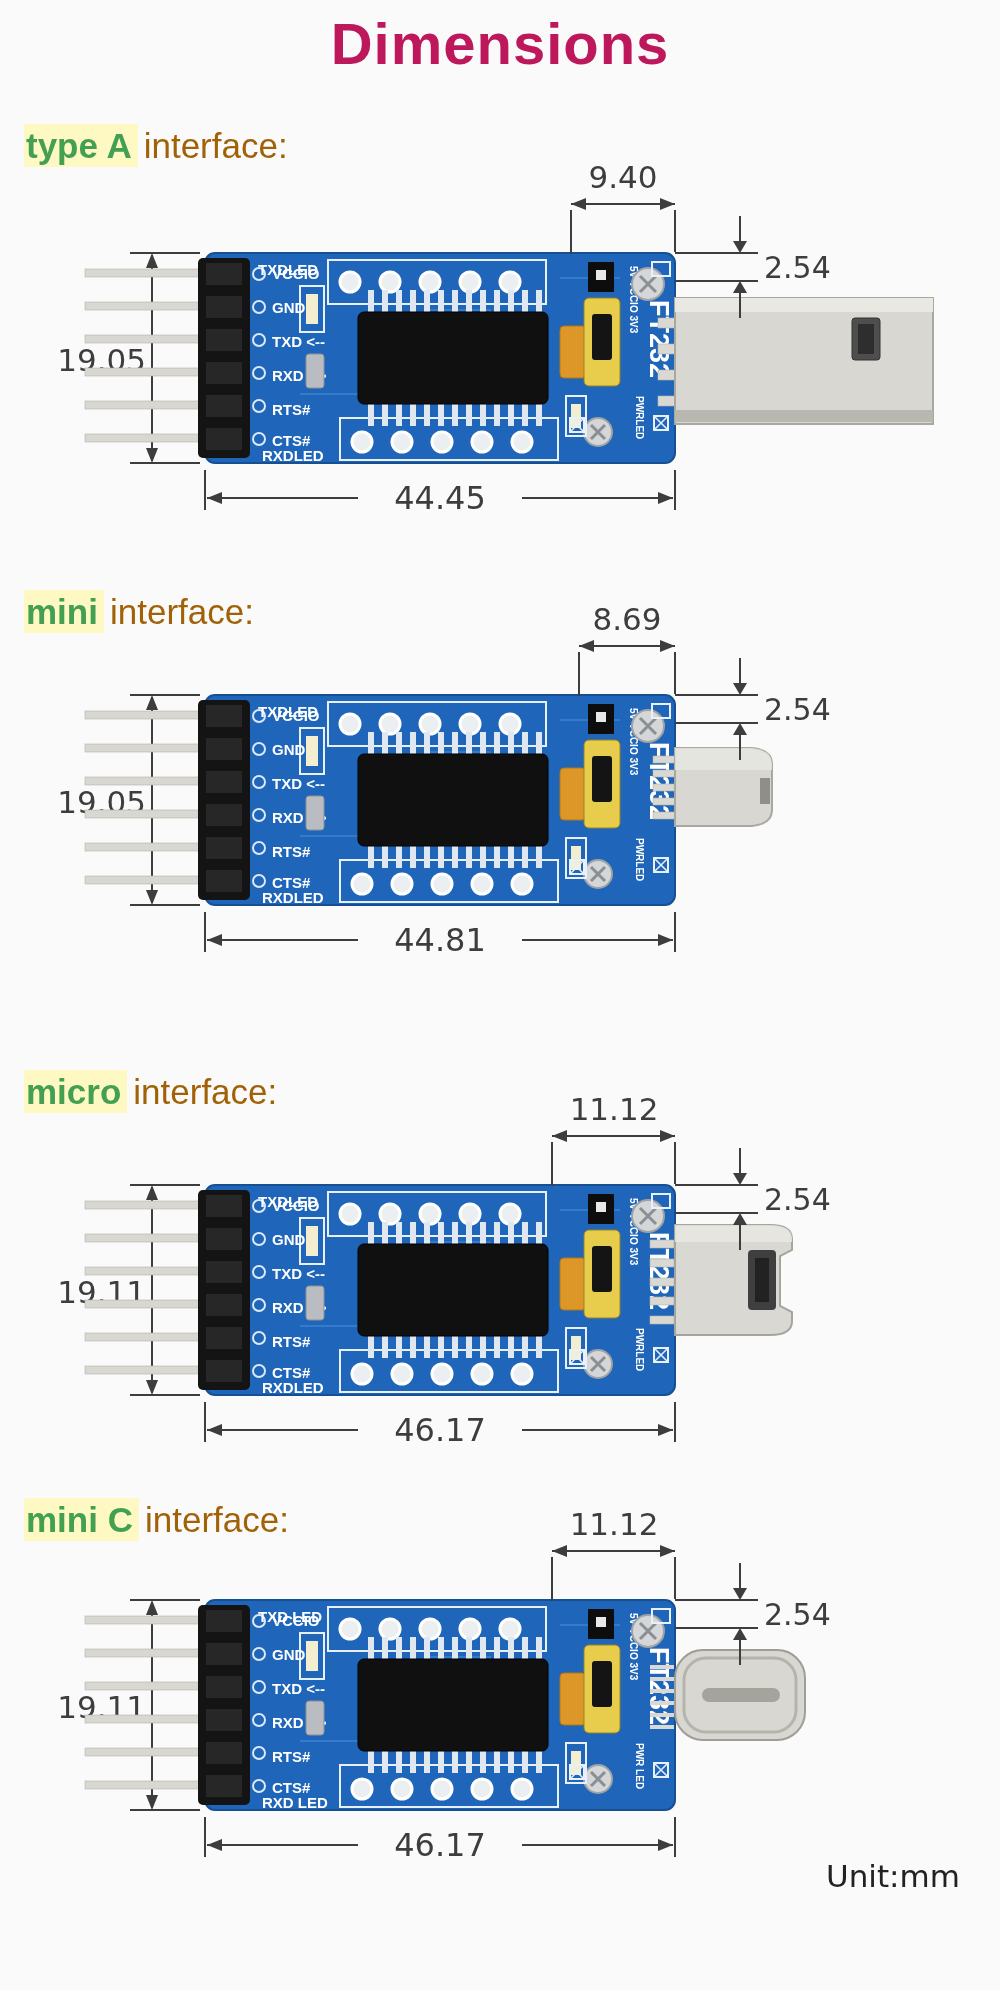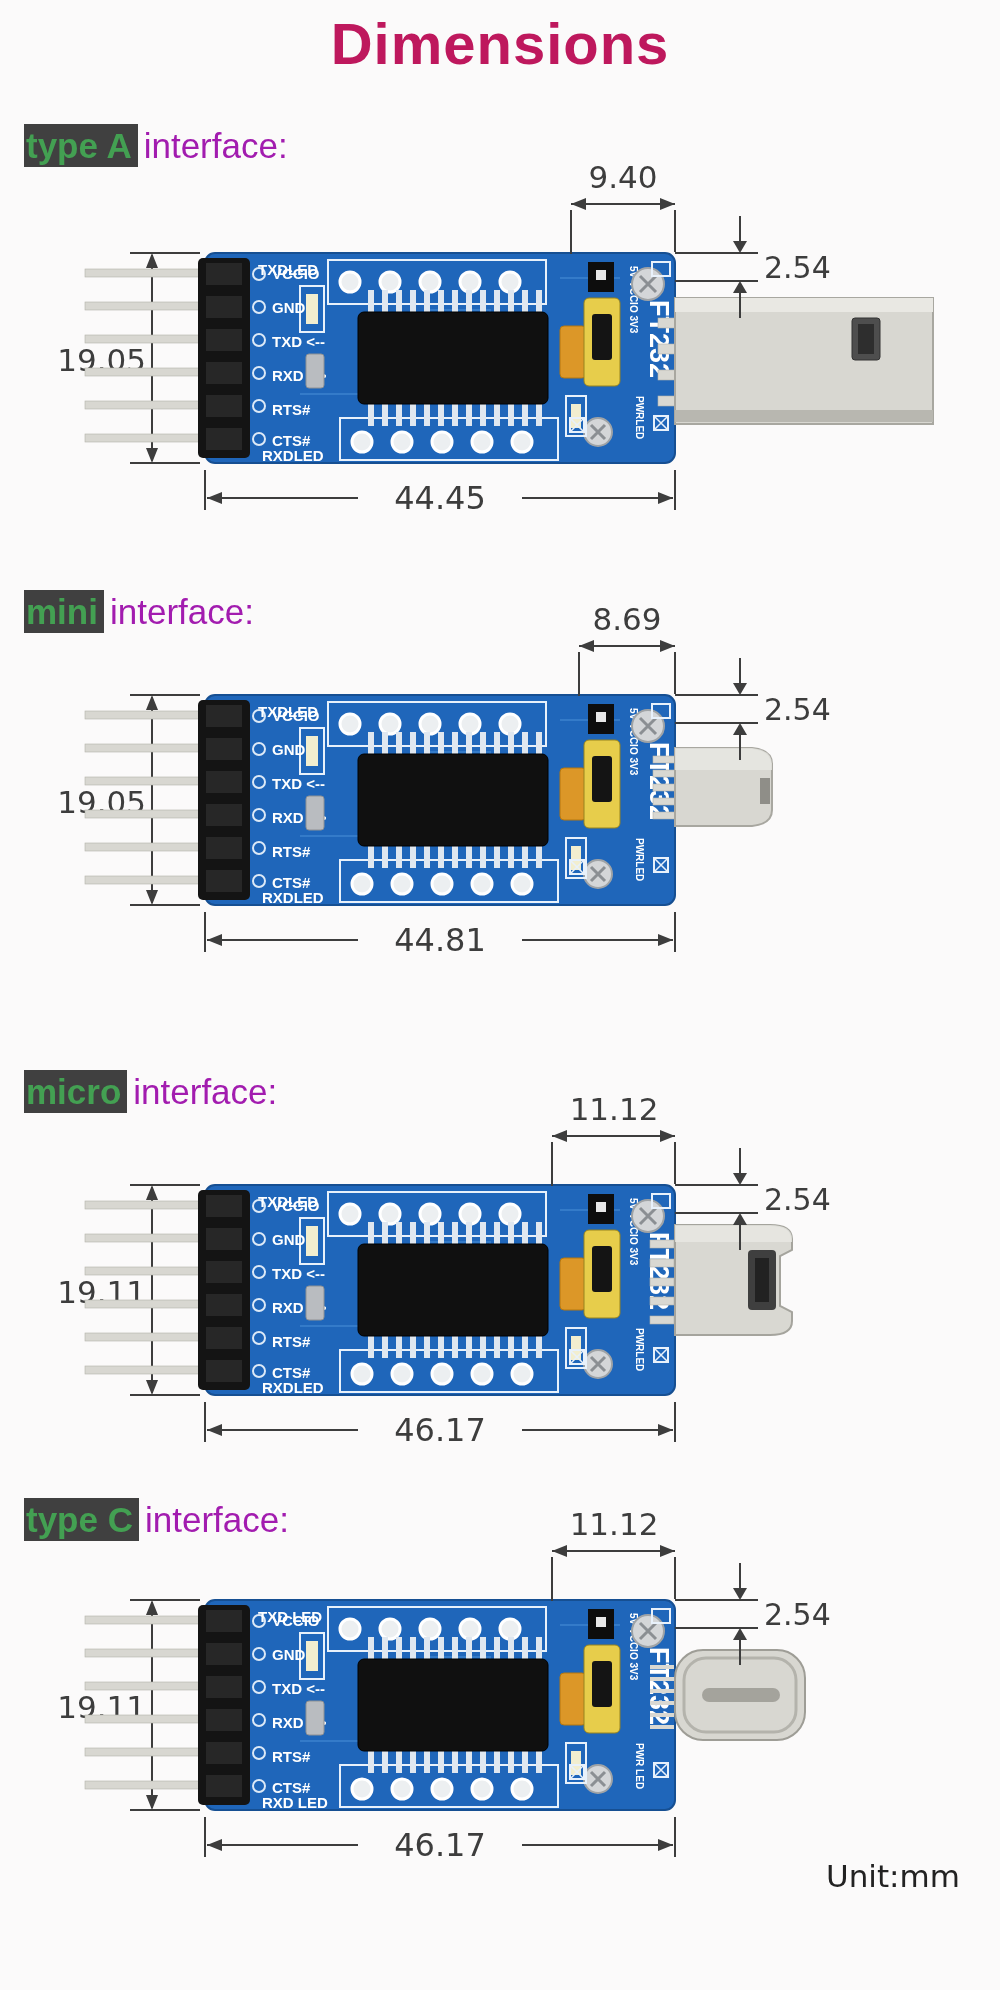--- a/index.html
+++ b/index.html
@@ -11,24 +11,24 @@
   }
   .page-title{
     position:absolute;top:10px;left:0;width:100%;
     text-align:center;font-size:58px;font-weight:700;
     color:#be185d;letter-spacing:1px;
   }
   .section-label{
     position:absolute;left:24px;font-size:35px;white-space:nowrap;
   }
   .section-label .word{
-    font-weight:bold;color:#43a052;background:#404040;padding:2px 6px 2px 2px;
+    font-weight:bold;color:#43a052;background:#fef9c3;padding:2px 6px 2px 2px;
   }
   .section-label .rest{
-    color:#a21caf;margin-left:6px;
+    color:#a16207;margin-left:6px;
   }
   .board-svg{position:absolute;left:0;width:1000px;height:370px;}
   .unit-label{
     position:absolute;left:826px;top:1858px;
     font-size:31px;color:#222;font-family:"DejaVu Sans",sans-serif;text-align:right;
   }
   svg text{font-family:"Liberation Sans",sans-serif;}
   svg text.silk{fill:#ffffff;font-weight:bold;}
   svg text.dim{fill:#3d3d3d;font-family:"DejaVu Sans",sans-serif;}
   svg .dimline{stroke:#3d3d3d;stroke-width:2;fill:none;}
@@ -567,21 +567,21 @@
     <line class="dimline" x1="675" y1="312" x2="675" y2="352"></line>
     <line class="dimline" x1="207" y1="340" x2="358" y2="340"></line>
     <line class="dimline" x1="522" y1="340" x2="673" y2="340"></line>
     <polygon class="dimhead" points="207,340 222,334 222,346"></polygon>
     <polygon class="dimhead" points="673,340 658,334 658,346"></polygon>
     <text class="dim" x="440" y="351" font-size="32" text-anchor="middle">46.17</text>
   </g>
 </svg>
 
 <div class="section-label" style="top:1500px">
-  <span class="word">type C</span><span class="rest">interface:</span>
+  <span class="word">mini C</span><span class="rest">interface:</span>
 </div>
 <svg class="board-svg" style="top:1505px" viewBox="0 0 1000 370">
   <g>
     <line class="dimline" x1="130" y1="95" x2="200" y2="95"></line>
     <line class="dimline" x1="130" y1="305" x2="200" y2="305"></line>
     <line class="dimline" x1="152" y1="97" x2="152" y2="303"></line>
     <polygon class="dimhead" points="152,95 146,110 158,110"></polygon>
     <polygon class="dimhead" points="152,305 146,290 158,290"></polygon>
     <text class="dim" x="146" y="213" font-size="31" text-anchor="end">19.11</text>
   </g>

